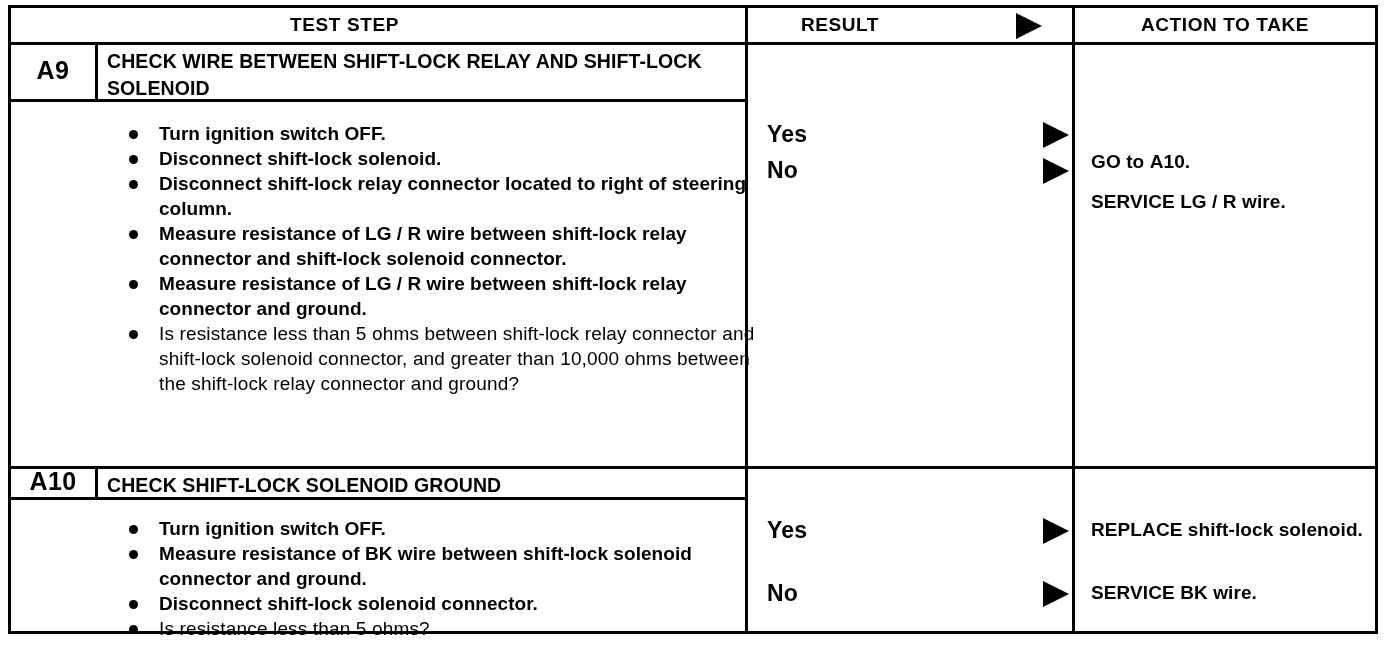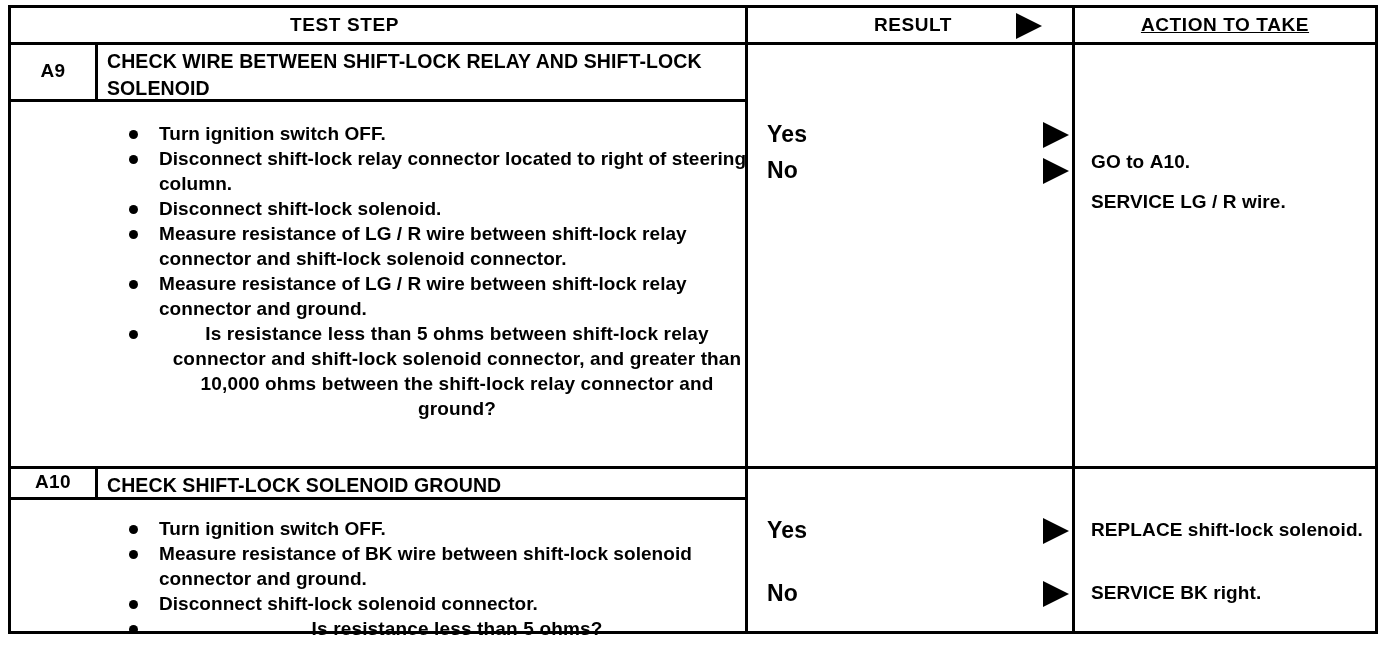--- a/index.html
+++ b/index.html
@@ -78,42 +78,41 @@
     width: 667px; height: 34px;
     display: flex;
     align-items: center;
     justify-content: center;
     font-size: 19px;
     font-weight: 700;
     letter-spacing: 0.6px;
   }
   .hdr-result {
     position: absolute;
-    left: 768px; top: 0;
+    left: 695px; top: 0;
     width: 324px; height: 34px;
     display: flex;
     align-items: center;
     justify-content: center;
     font-size: 19px;
     font-weight: 700;
     letter-spacing: 0.6px;
     padding-right: 56px;
     box-sizing: border-box;
   }
   .hdr-action {
     position: absolute;
     left: 1064px; top: 0;
     right: 0; height: 34px;
     display: flex;
     align-items: center;
     justify-content: center;
     font-size: 19px;
     font-weight: 700;
     letter-spacing: 0.6px;
-    text-decoration: underline;
   }
 
   
   .tri {
     width: 0;
     height: 0;
     border-top: 13px solid transparent;
     border-bottom: 13px solid transparent;
     border-left: 26px solid #000;
   }
@@ -128,21 +127,21 @@
   }
 
   
   .step-id {
     position: absolute;
     left: 0;
     width: 84px;
     display: flex;
     align-items: center;
     justify-content: center;
-    font-size: 19px;
+    font-size: 25px;
     font-weight: 700;
     letter-spacing: 0.4px;
     border-radius: 20px;
   }
   .step-title {
     position: absolute;
     left: 96px;
     width: 630px;
     font-size: 19.5px;
     font-weight: 600;
@@ -177,23 +176,22 @@
     content: "";
     position: absolute;
     left: 14px;
     top: 9px;
     width: 9px;
     height: 9px;
     border-radius: 50%;
     background: #000;
   }
   .bullets li.heavy {
-    font-weight: 700;
+    font-weight: 400;
     letter-spacing: 0.15px;
-    text-align: center;
   }
 
   .bul-a9  { top: 105px; }
   .bul-a10 { top: 500px; }
 
   
   .res {
     position: absolute;
     left: 756px;
     font-size: 23px;
@@ -249,22 +247,22 @@
     <div class="hdr-teststep">TEST STEP</div>
     <div class="hdr-result">RESULT</div>
     <div class="tri tri-hdr"></div>
     <div class="hdr-action">ACTION TO TAKE</div>
 
     <div class="step-id row-a9-id">A9</div>
     <div class="step-title row-a9-title">CHECK WIRE BETWEEN SHIFT-LOCK RELAY AND SHIFT-LOCK SOLENOID</div>
 
     <ul class="bullets bul-a9">
       <li>Turn ignition switch OFF.</li>
+      <li>Disconnect shift-lock solenoid.</li>
       <li>Disconnect shift-lock relay connector located to right of steering column.</li>
-      <li>Disconnect shift-lock solenoid.</li>
       <li>Measure resistance of LG / R wire between shift-lock relay connector and shift-lock solenoid connector.</li>
       <li>Measure resistance of LG / R wire between shift-lock relay connector and ground.</li>
       <li class="heavy">Is resistance less than 5 ohms between shift-lock relay connector and shift-lock solenoid connector, and greater than 10,000 ohms between the shift-lock relay connector and ground?</li>
     </ul>
 
     <div class="res res-a9-yes">Yes</div>
     <div class="tri tri-cell tri-a9-yes"></div>
     <div class="act act-a9-yes"><span>GO to </span><b>A10</b><span>.</span></div>
 
     <div class="res res-a9-no">No</div>
@@ -280,16 +278,16 @@
       <li>Disconnect shift-lock solenoid connector.</li>
       <li class="heavy">Is resistance less than 5 ohms?</li>
     </ul>
 
     <div class="res res-a10-yes">Yes</div>
     <div class="tri tri-cell tri-a10-yes"></div>
     <div class="act act-a10-yes"><span>REPLACE shift-lock solenoid.</span></div>
 
     <div class="res res-a10-no">No</div>
     <div class="tri tri-cell tri-a10-no"></div>
-    <div class="act act-a10-no"><span>SERVICE BK right.</span></div>
+    <div class="act act-a10-no"><span>SERVICE BK wire.</span></div>
 
   </div>
 </div>
 
 </body></html>

